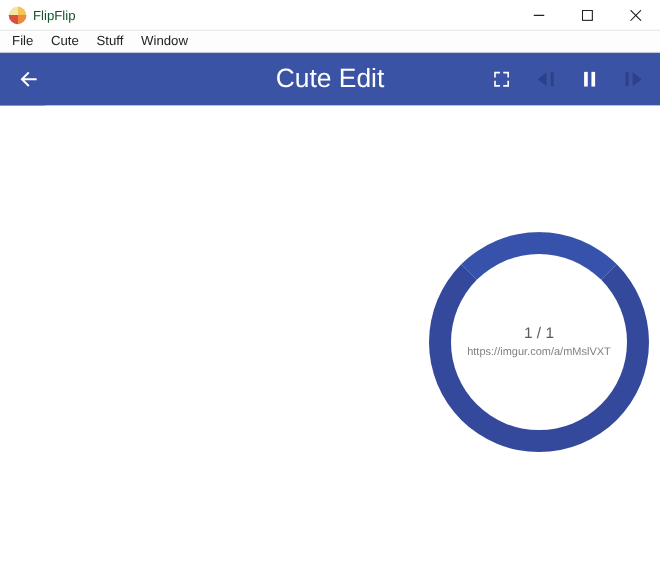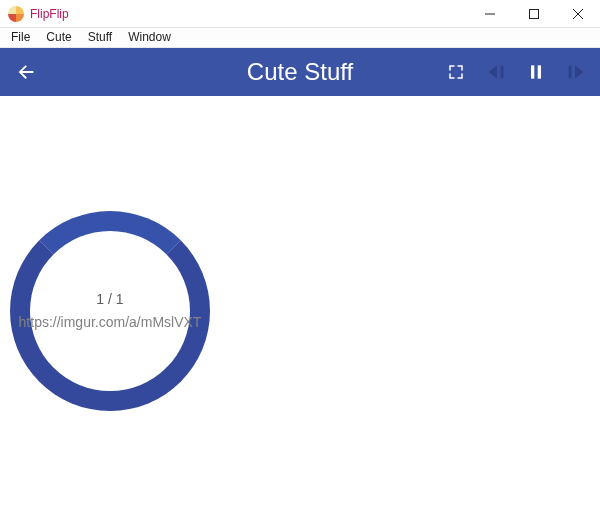--- a/index.html
+++ b/index.html
@@ -16,21 +16,21 @@
   .titlebar .app-icon {
     width: 16px; height: 16px;
     margin-left: 8px;
     margin-right: 6px;
     border-radius: 8px;
     background: conic-gradient(#f5c35a 0 90deg, #ef8b3f 90deg 180deg, #d84f3d 180deg 270deg, #f1e6a8 270deg 360deg);
     box-shadow: inset 0 0 0 2px #fdfdfd00;
   }
   .titlebar .title {
     font-size: 12px;
-    color: #be185d;
+    color: #14532d;
     flex: 0 0 auto;
   }
   .titlebar .spacer { flex: 1; }
   .titlebar .winbtn {
     width: 44px; height: 28px;
     display: flex; align-items: center; justify-content: center;
     color: #333;
   }
   .titlebar .winbtn svg { display: block; }
 
@@ -87,21 +87,22 @@
   }
   .appheader .iconbtn.dim { color: #2f4690; }
 
   
   .content {
     position: relative;
     height: calc(525px - 28px - 20px - 48px);
     background: #ffffff;
     display: flex;
     align-items: center;
-    justify-content: flex-start;
+    justify-content: flex-end;
+    margin-left: 41px;
   }
   .spinner-wrap {
     position: relative;
     width: 220px; height: 220px;
     display:flex; align-items:center; justify-content:center;
   }
   .spinner {
     position: absolute;
     width: 200px; height: 200px;
     border-radius: 50%;
@@ -110,21 +111,21 @@
   }
   .spinner-text {
     position: relative;
     text-align: center;
     color: #6a6a6a;
     font-size: 14px;
     line-height: 1.45;
     z-index: 1;
   }
   .spinner-text .counter { color:#5c5c5c; font-size: 14px; margin-bottom: 2px; }
-  .spinner-text .url { color:#818181; font-size: 14px; }
+  .spinner-text .url { color:#818181; font-size: 10px; }
 </style>
 </head>
 <body>
 
 <div class="titlebar">
   <div class="app-icon"></div>
   <div class="title">FlipFlip</div>
   <div class="spacer"></div>
   <div class="winbtn">
     <svg width="10" height="10" viewBox="0 0 10 10">
@@ -150,21 +151,21 @@
   <div class="menuitem">Stuff</div>
   <div class="menuitem">Window</div>
 </div>
 
 <div class="appheader">
   <div class="back">
     <svg width="22" height="22" viewBox="0 0 24 24">
       <path d="M20 11H7.83l5.09-5.09L11.5 4.5 4 12l7.5 7.5 1.42-1.41L7.83 13H20z" fill="#ffffff"></path>
     </svg>
   </div>
-  <div class="title">Cute Stuff</div>
+  <div class="title">Cute Edit</div>
   <div class="right">
     <div class="iconbtn">
       <svg width="18" height="18" viewBox="0 0 24 24">
         <path d="M3 3h7v2H5v5H3V3zm18 0v7h-2V5h-5V3h7zM3 21v-7h2v5h5v2H3zm18 0h-7v-2h5v-5h2v7z" fill="#ffffff"></path>
       </svg>
     </div>
     <div class="iconbtn dim">
       <svg width="22" height="22" viewBox="0 0 24 24">
         <path d="M20 12l-9 7V5l9 7zM4 5h3v14H4z" transform="scale(-1,1) translate(-24,0)" fill="#2d4189"></path>
       </svg>

